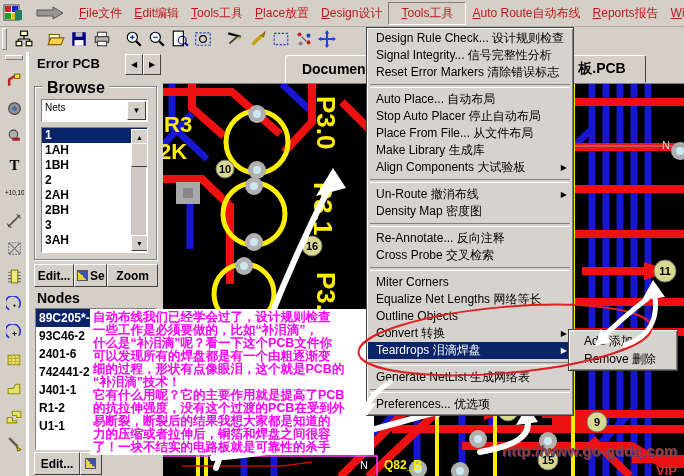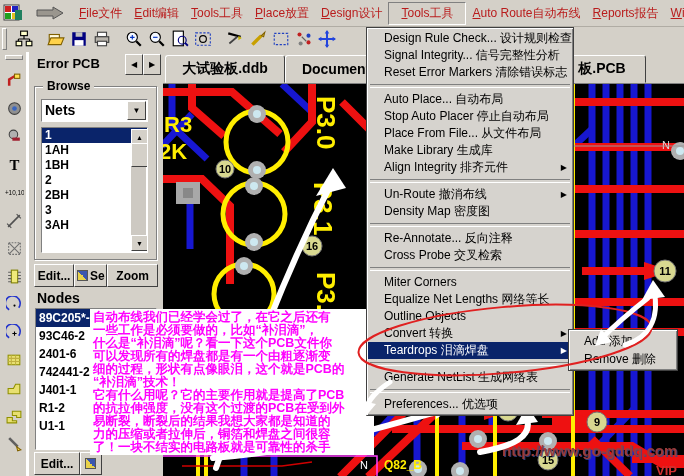--- a/index.html
+++ b/index.html
@@ -35,23 +35,23 @@
   
   #browse-panel{position:absolute;left:28px;top:52px;width:134px;height:424px;
                 background:#d4d0c8;z-index:4;border-left:1px solid #fff;}
   #bp-title{position:absolute;left:8px;top:4px;font-size:13px;font-weight:bold;}
   .bp-nav{position:absolute;top:2px;width:16px;height:19px;font-size:8px;
           display:flex;align-items:center;justify-content:center;}
   #bp-nav-left{left:96px;} #bp-nav-right{left:114px;}
   #bp-group{position:absolute;left:5px;top:34px;width:121px;height:172px;
             border:1px solid #808080;box-shadow:1px 1px 0 #fff, inset 1px 1px 0 #fff;}
   #bp-group-label{position:absolute;left:8px;top:-8px;background:#d4d0c8;padding:0 4px;
-                  font-size:12px;font-weight:bold;}
+                  font-size:16px;font-weight:bold;}
   #net-combo{position:absolute;left:6px;top:12px;width:105px;height:21px;}
-  #net-combo .val{position:absolute;left:3px;top:2px;font-size:14px;font-weight:bold;}
+  #net-combo .val{position:absolute;left:3px;top:2px;font-size:10px;font-weight:normal;}
   .combo-btn{position:absolute;right:1px;top:1px;width:17px;height:17px;font-size:8px;
              display:flex;align-items:center;justify-content:center;}
   #net-list{position:absolute;left:6px;top:40px;width:105px;height:124px;overflow:hidden;}
   .lrow{font-size:12px;font-weight:bold;height:15px;line-height:15px;padding-left:3px;white-space:nowrap;}
   .lrow.sel{background:#0a246a;color:#fff;}
   .scrollbar{position:absolute;right:1px;top:1px;width:15px;bottom:1px;background:#cdc9c2;}
   .sb-btn{width:15px;height:14px;font-size:7px;display:flex;align-items:center;justify-content:center;}
   .sb-down{position:absolute;bottom:0;}
   .sb-thumb{position:absolute;top:14px;left:0;width:15px;height:22px;}
   #bp-buttons{position:absolute;left:5px;top:212px;width:124px;display:flex;}
@@ -71,21 +71,21 @@
        background:#d4d0c8;font-size:14px;font-weight:bold;
        display:flex;align-items:center;justify-content:center;white-space:nowrap;overflow:hidden;}
   #tab-ddb{left:3px;width:118px;}
   #tab-documents{left:123px;width:108px;}
   #tab-pcb{left:396px;width:86px;}
   
   #canvas{position:absolute;left:162px;top:83px;width:522px;height:393px;background:#000;
           border-top:1px solid #808080;z-index:1;}
   
   #tools-menu{position:absolute;left:366px;top:27px;width:204px;z-index:10;padding:2px 1px;}
-  .menu-item{height:17px;line-height:17px;font-size:12px;padding-left:16px;position:relative;
+  .menu-item{height:17px;line-height:17px;font-size:12px;padding-left:8px;position:relative;
              white-space:nowrap;overflow:hidden;color:#000;}
   .menu-item .arr{position:absolute;right:5px;top:0;font-size:8px;}
   .menu-item.hl{background:#0a246a;color:#fff;}
   .menu-sep{height:2px;margin:3px 2px;border-top:1px solid #808080;border-bottom:1px solid #ffffff;}
   
   #td-submenu{position:absolute;left:568px;top:329px;width:106px;z-index:11;padding:2px 1px;}
   #td-submenu .menu-item{height:18px;line-height:18px;padding-left:14px;}
   
   #anno-box{position:absolute;left:90px;top:309px;width:284px;height:146px;background:#ffffff;
             z-index:6;padding:2px 3px;box-sizing:border-box;}
@@ -312,20 +312,21 @@
     <div id="bp-group-label">Browse</div>
     <div id="net-combo" class="sunken">
       <span class="val">Nets</span>
       <span class="combo-btn raised">▼</span>
     </div>
     <div id="net-list" class="sunken">
       <div class="lrow sel">1</div>
       <div class="lrow">1AH</div>
       <div class="lrow">1BH</div>
       <div class="lrow">2</div>
+      <div class="lrow">2AH</div>
       <div class="lrow">2BH</div>
       <div class="lrow">3</div>
       <div class="lrow">3AH</div>
       <div class="scrollbar">
         <div class="sb-btn raised">▲</div>
         <div class="sb-thumb raised"></div>
         <div class="sb-btn raised sb-down">▼</div>
       </div>
     </div>
   </div>
@@ -352,21 +353,20 @@
   <div id="bp-buttons2">
     <div class="bp-btn raised" id="btn-edit2" style="width:44px;">Edit...</div>
     <div class="bp-btn raised" style="width:20px;">
         <span class="se-ico"></span>
       </div>
   </div>
 
 </div>
 
 <div id="tabbar">
-  <div class="tab" id="tab-ddb">大试验板.ddb</div>
   <div class="tab" id="tab-documents">Documents</div>
   <div class="tab" id="tab-pcb">板.PCB</div>
 </div>
 
 <svg id="canvas" viewBox="0 0 522 393">
   <rect x="0" y="0" width="522" height="393" fill="#000"></rect>
 
   <g stroke="#1717d1" stroke-width="7" fill="none">
     <path d="M430 0 V393"></path>
       <path d="M444 0 V393"></path>
@@ -529,21 +529,21 @@
 
 <div id="tools-menu" class="popup">
   <div class="menu-item"><span>Design Rule Check... 设计规则检查</span></div>
   <div class="menu-item"><span>Signal Integrity... 信号完整性分析</span></div>
   <div class="menu-item"><span>Reset Error Markers 清除错误标志</span></div>
   <div class="menu-sep"></div>
   <div class="menu-item"><span>Auto Place... 自动布局</span></div>
   <div class="menu-item"><span>Stop Auto Placer 停止自动布局</span></div>
   <div class="menu-item"><span>Place From File... 从文件布局</span></div>
   <div class="menu-item"><span>Make Library 生成库</span></div>
-  <div class="menu-item"><span>Align Integrity 排齐元件</span><span class="arr">▶</span></div>
+  <div class="menu-item"><span>Align Components 大试验板</span><span class="arr">▶</span></div>
   <div class="menu-sep"></div>
   <div class="menu-item"><span>Un-Route 撤消布线</span><span class="arr">▶</span></div>
   <div class="menu-item"><span>Density Map 密度图</span></div>
   <div class="menu-sep"></div>
   <div class="menu-item"><span>Re-Annotate... 反向注释</span></div>
   <div class="menu-item"><span>Cross Probe 交叉检索</span></div>
   <div class="menu-sep"></div>
   <div class="menu-item"><span>Miter Corners</span></div>
   <div class="menu-item"><span>Equalize Net Lengths 网络等长</span></div>
   <div class="menu-item"><span>Outline Objects</span></div>
@@ -554,21 +554,21 @@
   <div class="menu-sep"></div>
   <div class="menu-item"><span>Preferences... 优选项</span></div>
 </div>
 
 <div id="td-submenu" class="popup">
   <div class="menu-item"><span>Add 添加</span></div>
   <div class="menu-item"><span>Remove 删除</span></div>
 </div>
 
 <div id="anno-box">
-  <div class="ln">自动布线我们已经学会过了，在它之后还有</div>
+  <div class="ln">自动布线我们已经学会过了，设计规则检查</div>
   <div class="ln">一些工作是必须要做的，比如“补泪滴”，</div>
   <div class="ln">什么是“补泪滴”呢？看一下这个PCB文件你</div>
   <div class="ln">可以发现所有的焊盘都是有一个由粗逐渐变</div>
   <div class="ln">细的过程，形状有点像眼泪，这个就是PCB的</div>
   <div class="ln">“补泪滴”技术！</div>
   <div class="ln">它有什么用呢？它的主要作用就是提高了PCB</div>
   <div class="ln">的抗拉伸强度，没有这个过渡的PCB在受到外</div>
   <div class="ln">易断裂，断裂后的结果我想大家都是知道的</div>
   <div class="ln">力的压缩或者拉伸后，铜箔和焊盘之间很容</div>
   <div class="ln">了！一块不结实的电路板就是可靠性的杀手</div>

